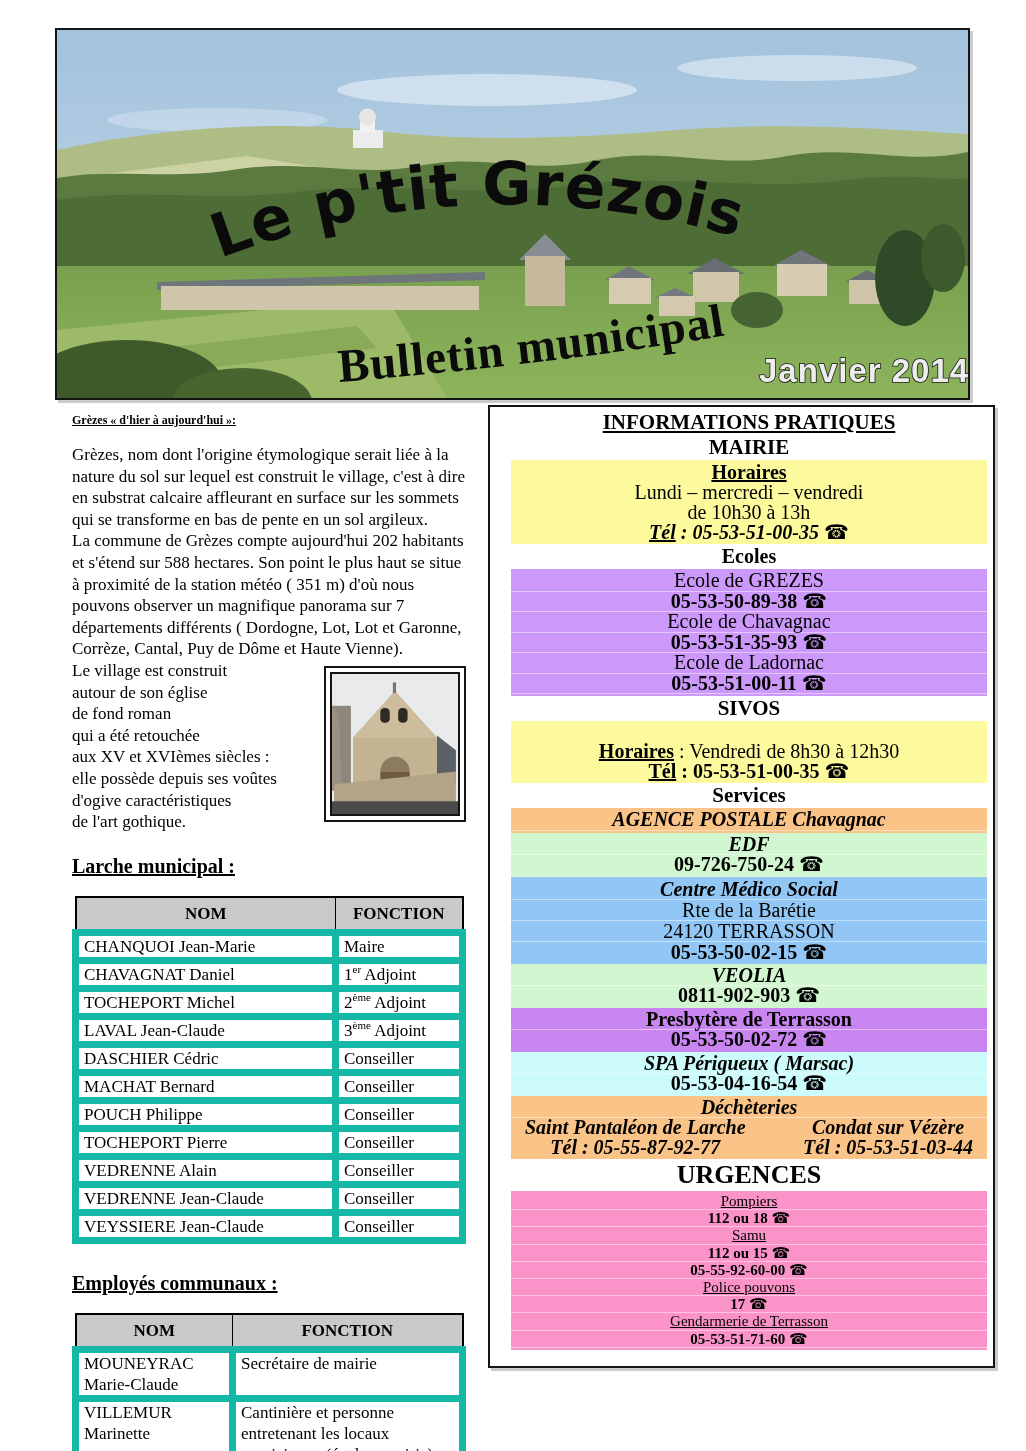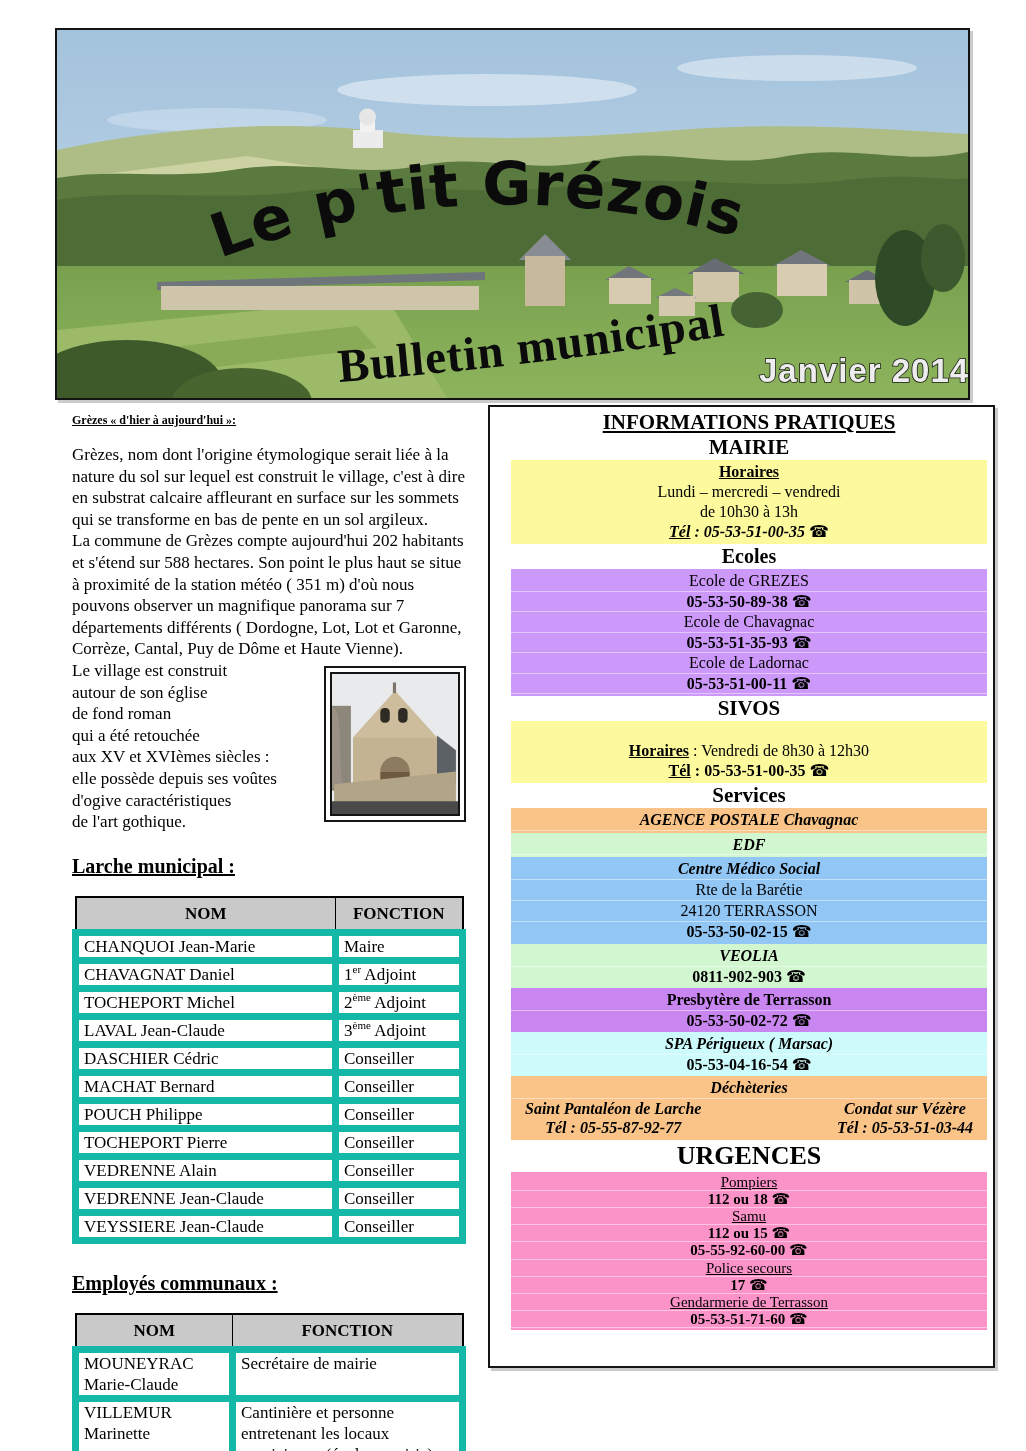--- a/index.html
+++ b/index.html
@@ -44,21 +44,21 @@
   .cbox{margin:0 1px;padding:2px 0;}
   .yellow{background:#fdfa9d;}
   .purple{background:#cc99fa;}
   .orange{background:#fac489;}
   .green{background:#d2f7d0;}
   .blue{background:#92c7f5;}
   .violet{background:#c986f0;}
   .cyan{background:#cdfafa;}
   .pink{background:#fb93c8;}
 
-  .line{font-size:16px;line-height:19.5px;}
+  .line{font-size:20px;line-height:19.5px;}
   .line.tall{line-height:20px;}
   .b{font-weight:bold;}
   .bi{font-weight:bold;font-style:italic;}
   .u{text-decoration:underline;}
   .pink .line{font-size:15px;line-height:16.2px;}
   .spacer{height:18px;}
 
   .dech-row{display:flex;justify-content:space-between;padding:0 14px;}
   .dech-col{text-align:center;}
 
@@ -308,20 +308,21 @@
     </div>
 
     <div class="rb-h">Services</div>
 
     <div class="cbox orange">
       <div class="line sep bi">AGENCE POSTALE Chavagnac</div>
     </div>
 
     <div class="cbox green">
       <div class="line sep bi">EDF</div>
+      <div class="line b">09-726-750-24 ☎</div>
     </div>
 
     <div class="cbox blue">
       <div class="line tall sep bi">Centre Médico Social</div>
       <div class="line tall sep">Rte de la Barétie</div>
       <div class="line tall sep">24120 TERRASSON</div>
       <div class="line tall b">05-53-50-02-15 ☎</div>
     </div>
 
     <div class="cbox green">
@@ -357,21 +358,21 @@
     <div class="cbox pink">
 
         <div class="line sep u">Pompiers</div>
         <div class="line sep b">112 ou 18 ☎</div>
 
         <div class="line sep u">Samu</div>
         <div class="line sep b">112 ou 15 ☎</div>
 
         <div class="line sep b">05-55-92-60-00 ☎</div>
 
-        <div class="line sep u">Police secours</div>
+        <div class="line sep u">Police pouvons</div>
         <div class="line sep b">17 ☎</div>
 
         <div class="line sep u">Gendarmerie de Terrasson</div>
         <div class="line sep b">05-53-51-71-60 ☎</div>
       </div>
   </div>
 
 </div>
 
 </body></html>

